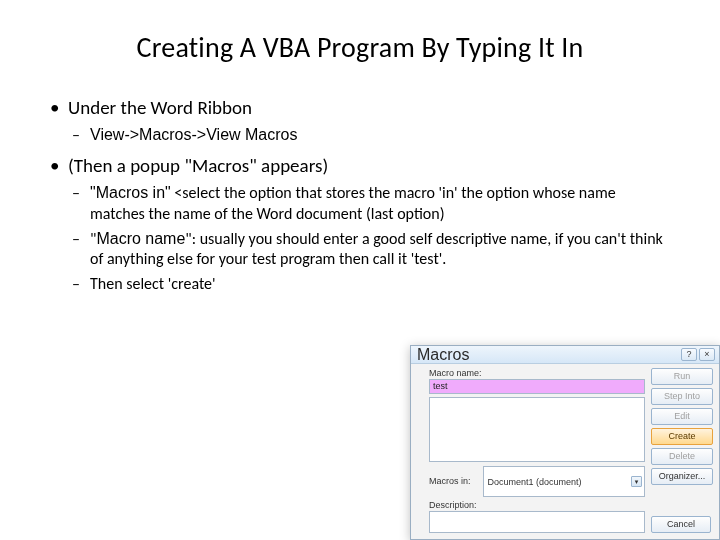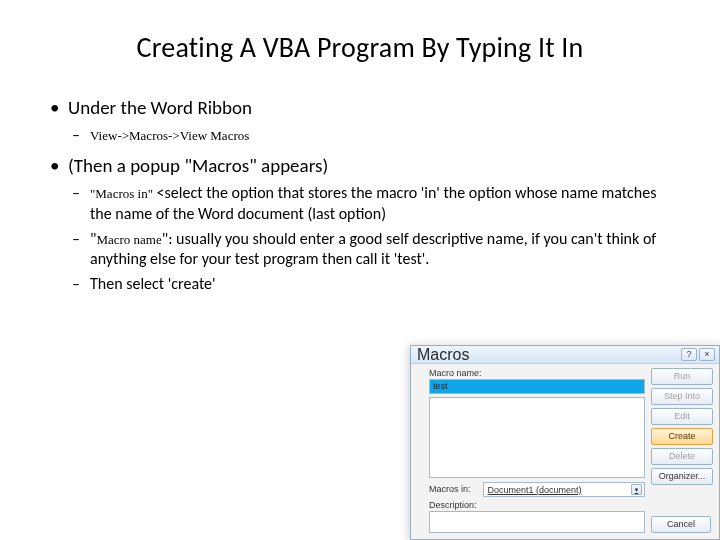--- a/index.html
+++ b/index.html
@@ -49,22 +49,22 @@
     margin-bottom: 4px;
     line-height: 1.3;
   }
   ul.sub > li::before {
     content: "–";
     position: absolute;
     left: 4px;
     top: 0;
   }
   .mono {
-    font-family: Liberation Serif, serif;
-    font-size: 13px;
+    font-family: Liberation Sans, sans-serif;
+    font-size: 16px;
   }
 
   
   .dialog {
     position: absolute;
     right: 0;
     bottom: 0;
     width: 310px;
     height: 195px;
     background: #f3f3f3;
@@ -100,46 +100,45 @@
     padding: 4px 6px 6px 18px;
     gap: 6px;
     height: calc(100% - 18px);
   }
   .body-left { flex: 1; display: flex; flex-direction: column; }
   .body-right { width: 62px; display: flex; flex-direction: column; gap: 3px; }
 
   .lbl { font-size: 9px; color: #333; margin-bottom: 1px; }
   .textfield {
     border: 1px solid #a8b9cb;
-    background: #0ea5e9;
+    background: #f0abfc;
     height: 15px;
     padding: 1px 3px;
     font-size: 9px;
     color: #222;
   }
   .listbox {
     border: 1px solid #a8b9cb;
     background: #ffffff;
     flex: 1;
     margin: 3px 0 4px 0;
     min-height: 60px;
   }
   .row { display: flex; align-items: center; gap: 12px; margin-bottom: 3px; }
   .row .lbl { white-space: nowrap; }
   .combobox {
     flex: 1;
     border: 1px solid #a8b9cb;
     background: #fff;
-    height: 15px;
+    height: 31px;
     display: flex;
     align-items: center;
     justify-content: space-between;
     padding: 0 2px 0 4px;
     font-size: 9px;
-    text-decoration: underline;
   }
   .combobox .arrow {
     width: 11px; height: 11px;
     background: linear-gradient(#f2f7fc,#d7e6f4);
     border: 1px solid #9ab4cf;
     border-radius: 1px;
     font-size: 7px;
     text-align: center;
     line-height: 9px;
   }

